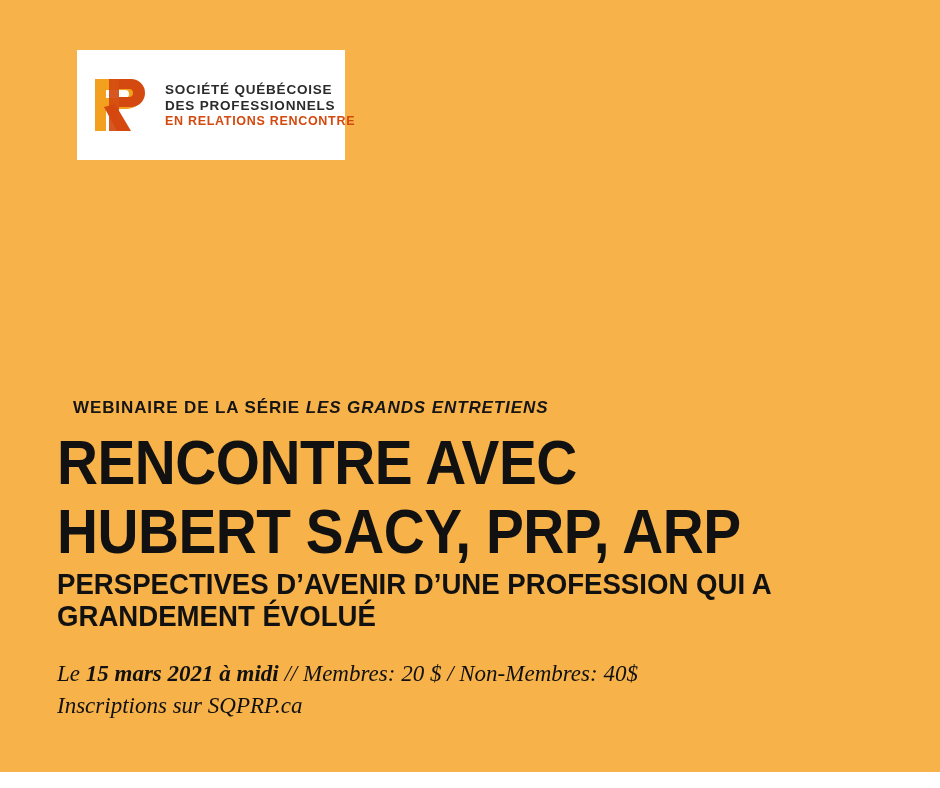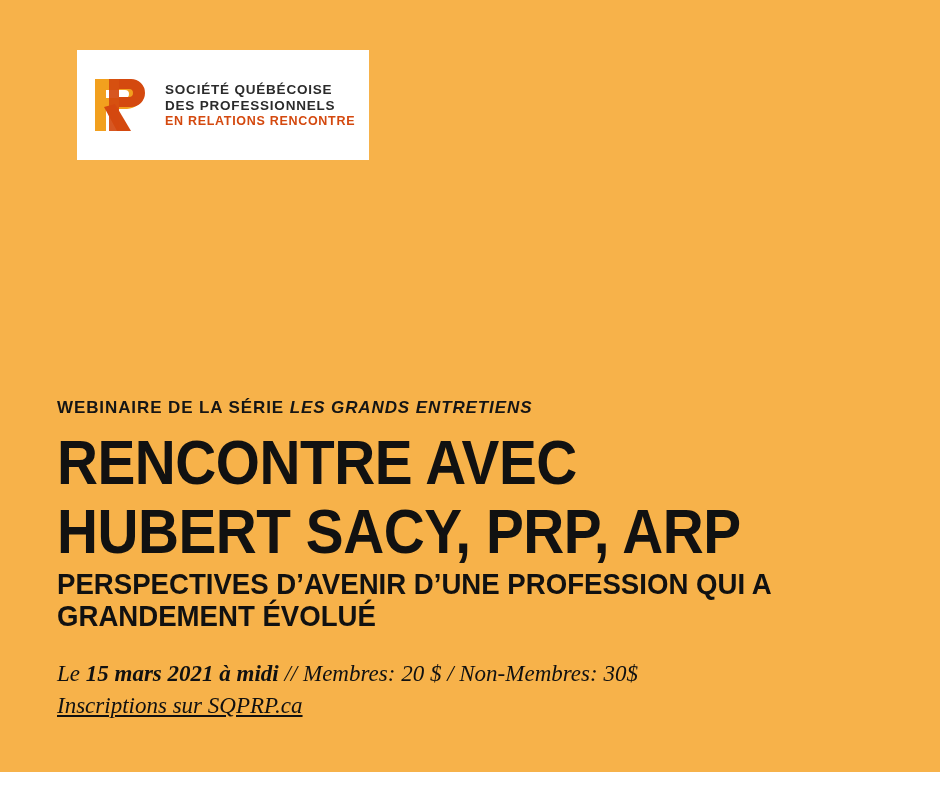--- a/index.html
+++ b/index.html
@@ -20,21 +20,21 @@
     width: 940px;
     height: 788px;
     background: #F7B24A;
   }
 
   
   .logo-card {
     position: absolute;
     left: 77px;
     top: 50px;
-    width: 292px;
+    width: 268px;
     height: 110px;
     background: #FFFFFF;
     display: flex;
     align-items: center;
     padding: 0 0 0 14px;
     box-sizing: border-box;
   }
   .logo-mark {
     width: 62px;
     height: 64px;
@@ -71,21 +71,21 @@
     top: 398px;
     width: 860px;
   }
 
   .kicker {
     font-family: "Liberation Sans", sans-serif;
     font-weight: bold;
     font-size: 17px;
     letter-spacing: 0.9px;
     color: #151515;
-    margin: 0 0 14px 0;
+    margin: 0 0 14px 16px;
     white-space: nowrap;
   }
   .kicker em {
     font-style: italic;
   }
 
   .headline {
     font-family: "Liberation Sans Narrow", "Liberation Sans", sans-serif;
     font-weight: bold;
     color: #111111;
@@ -121,21 +121,20 @@
     line-height: 1.38;
   }
   .details .strong {
     font-weight: bold;
   }
   .details-line2 {
     font-family: "Liberation Serif", serif;
     font-style: italic;
     font-size: 23px;
     color: #111111;
-    text-decoration: underline;
   }
 
   
   .bottom-strip {
     position: absolute;
     left: 0;
     bottom: 0;
     width: 940px;
     height: 16px;
     background: #FFFFFF;
@@ -172,21 +171,21 @@
 
     <div class="headline">
       <span class="l1">RENCONTRE AVEC</span>
       <span class="l2">HUBERT SACY, PRP, ARP</span>
     </div>
 
     <div class="subhead">PERSPECTIVES D’AVENIR D’UNE PROFESSION QUI A GRANDEMENT ÉVOLUÉ</div>
 
     <div class="details">
       <div>
-        <span>Le </span><span class="strong">15 mars 2021 à midi</span><span> // Membres: 20 $ / Non-Membres: 30$</span>
+        <span>Le </span><span class="strong">15 mars 2021 à midi</span><span> // Membres: 20 $ / Non-Membres: 40$</span>
       </div>
       <div class="details-line2">Inscriptions sur SQPRP.ca</div>
     </div>
 
   </div>
 
   <div class="bottom-strip"></div>
 </div>
 
 </body></html>

